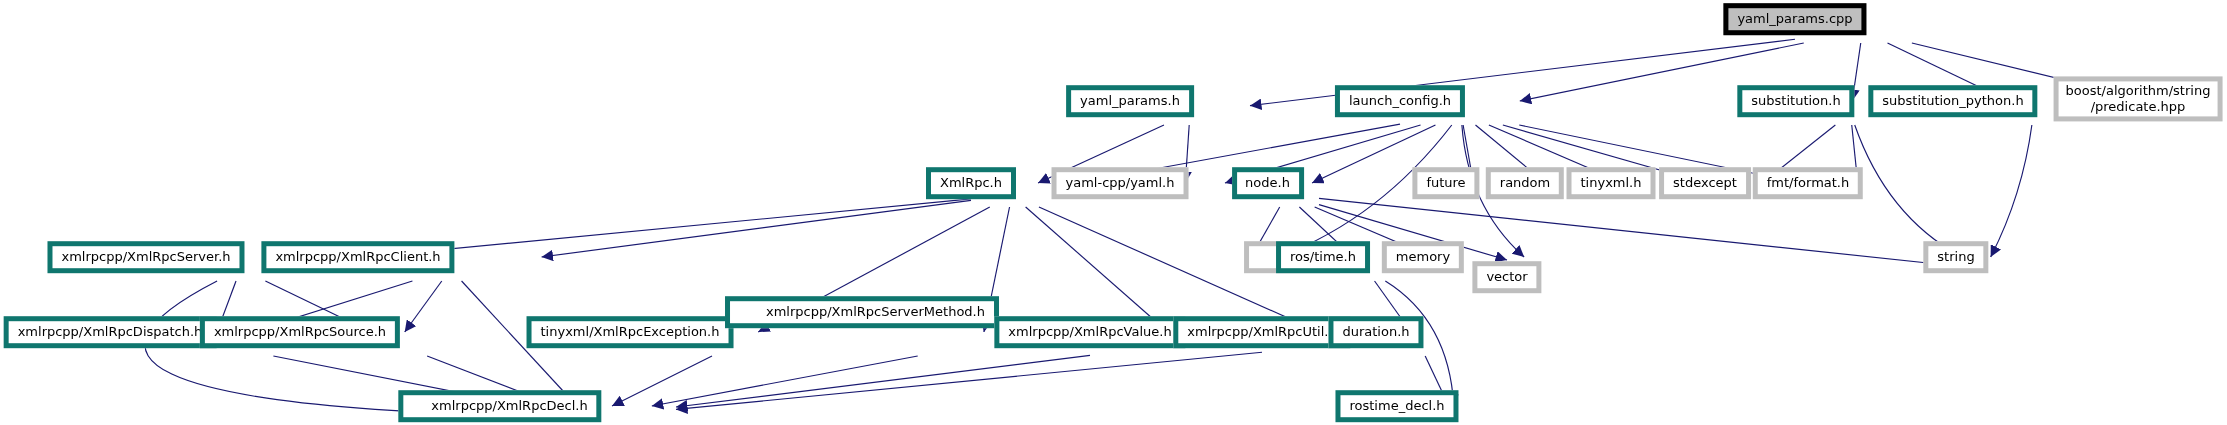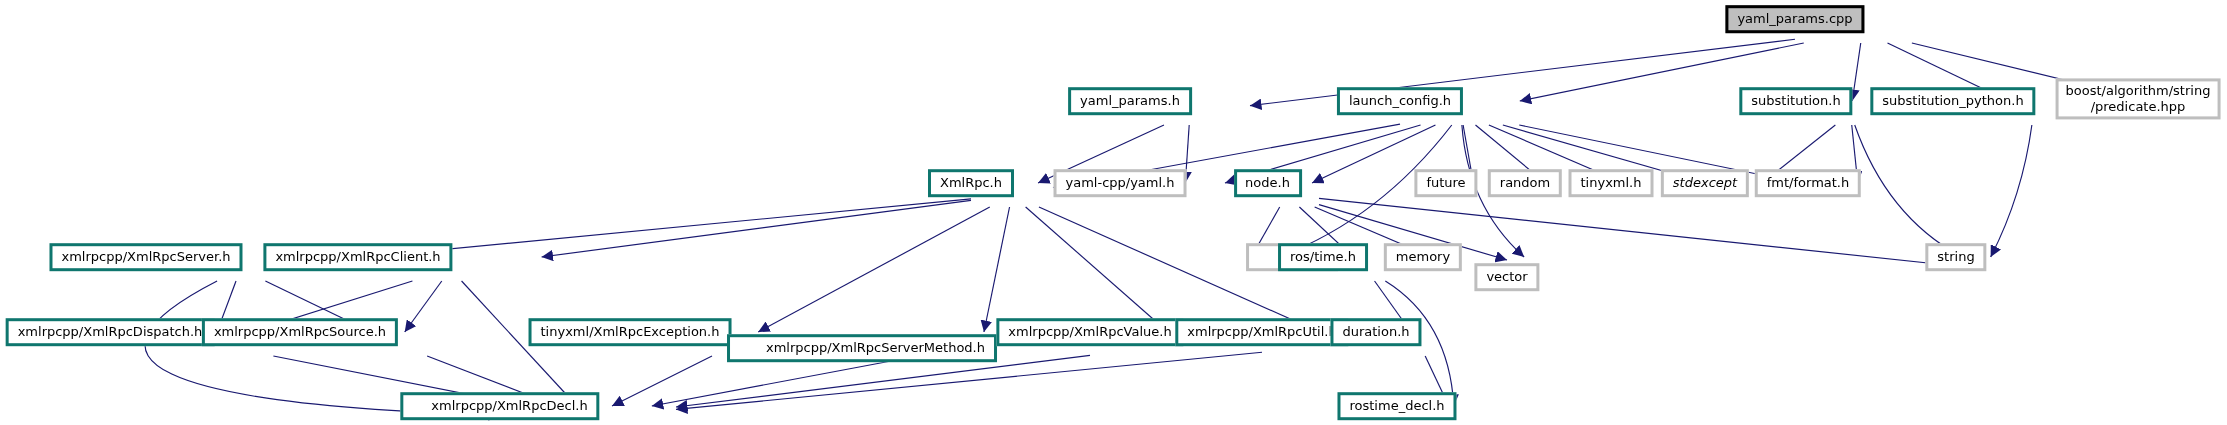--- a/index.html
+++ b/index.html
@@ -1,21 +1,21 @@
 <!DOCTYPE html>
 <html><head>
 <meta charset="utf-8">
 <style>
   html,body{margin:0;padding:0;background:#ffffff;}
   #canvas{position:relative;width:2227px;height:425px;background:#ffffff;overflow:hidden;
           font-family:"DejaVu Sans","Liberation Sans",sans-serif;}
   #edge-layer{position:absolute;left:0;top:0;z-index:1;}
   .node{position:absolute;transform:translate(-50%,-50%);z-index:2;
         white-space:pre;text-align:center;font-size:13px;line-height:1.2;
-        padding:3px 9px;background:#ffffff;color:#000000;border:3px solid #0f766e;}
+        padding:3px 9px;background:#ffffff;color:#000000;border:5px solid #0f766e;}
   .node.external{border-color:#bebebe;}
   .node.main{background:#bfbfbf;border-color:#000000;}
   .node.two-line{padding:2px 7px;text-align:center;}
 </style>
 </head>
 <body>
 
 <div id="canvas">
   <svg id="edge-layer" width="2227" height="425" viewBox="0 0 2227 425">
     <defs>
@@ -80,31 +80,31 @@
     <div class="node internal" style="left: 1796px; top: 101px;">substitution.h</div>
     <div class="node internal" style="left: 1953px; top: 101px;">substitution_python.h</div>
     <div class="node external two-line" style="left: 2138px; top: 99px;">boost/algorithm/string
 /predicate.hpp</div>
     <div class="node internal" style="left: 971px; top: 183px;">XmlRpc.h</div>
     <div class="node external" style="left: 1120px; top: 183px;">yaml-cpp/yaml.h</div>
     <div class="node internal" style="left: 1268px; top: 183px; padding-left: 8px;">node.h</div>
     <div class="node external" style="left: 1446px; top: 183px;">future</div>
     <div class="node external" style="left: 1525px; top: 183px;">random</div>
     <div class="node external" style="left: 1611px; top: 183px;">tinyxml.h</div>
-    <div class="node external" style="left: 1705px; top: 183px; font-style: italic;">stdexcept</div>
+    <div class="node external" style="left: 1705px; top: 183px;">stdexcept</div>
     <div class="node external" style="left: 1808px; top: 183px;">fmt/format.h</div>
     <div class="node internal" style="left: 146px; top: 257px;">xmlrpcpp/XmlRpcServer.h</div>
     <div class="node internal" style="left: 358px; top: 257px;">xmlrpcpp/XmlRpcClient.h</div>
     <div class="node external" style="left: 1292px; top: 257px; padding-left: 48px;">map</div>
     <div class="node internal" style="left: 1323px; top: 257px;">ros/time.h</div>
     <div class="node external" style="left: 1423px; top: 257px;">memory</div>
     <div class="node external" style="left: 1507px; top: 257px; margin-top: 20px;">vector</div>
     <div class="node external" style="left: 1956px; top: 257px;">string</div>
     <div class="node internal" style="left: 110px; top: 332px;">xmlrpcpp/XmlRpcDispatch.h</div>
     <div class="node internal" style="left: 300px; top: 332px;">xmlrpcpp/XmlRpcSource.h</div>
     <div class="node internal" style="left: 630px; top: 332px;">tinyxml/XmlRpcException.h</div>
-    <div class="node internal" style="left: 862px; top: 348px; padding-left: 36px;">xmlrpcpp/XmlRpcServerMethod.h</div>
+    <div class="node internal" style="left: 862px; top: 312px; padding-left: 36px;">xmlrpcpp/XmlRpcServerMethod.h</div>
     <div class="node internal" style="left: 1090px; top: 332px;">xmlrpcpp/XmlRpcValue.h</div>
     <div class="node internal" style="left: 1262px; top: 332px;">xmlrpcpp/XmlRpcUtil.h</div>
     <div class="node internal" style="left: 1376px; top: 332px;">duration.h</div>
     <div class="node internal" style="left: 500px; top: 406px; padding-left: 28px;">xmlrpcpp/XmlRpcDecl.h</div>
     <div class="node internal" style="left: 1397px; top: 406px;">rostime_decl.h</div>
   </div>
 
 </body></html>

